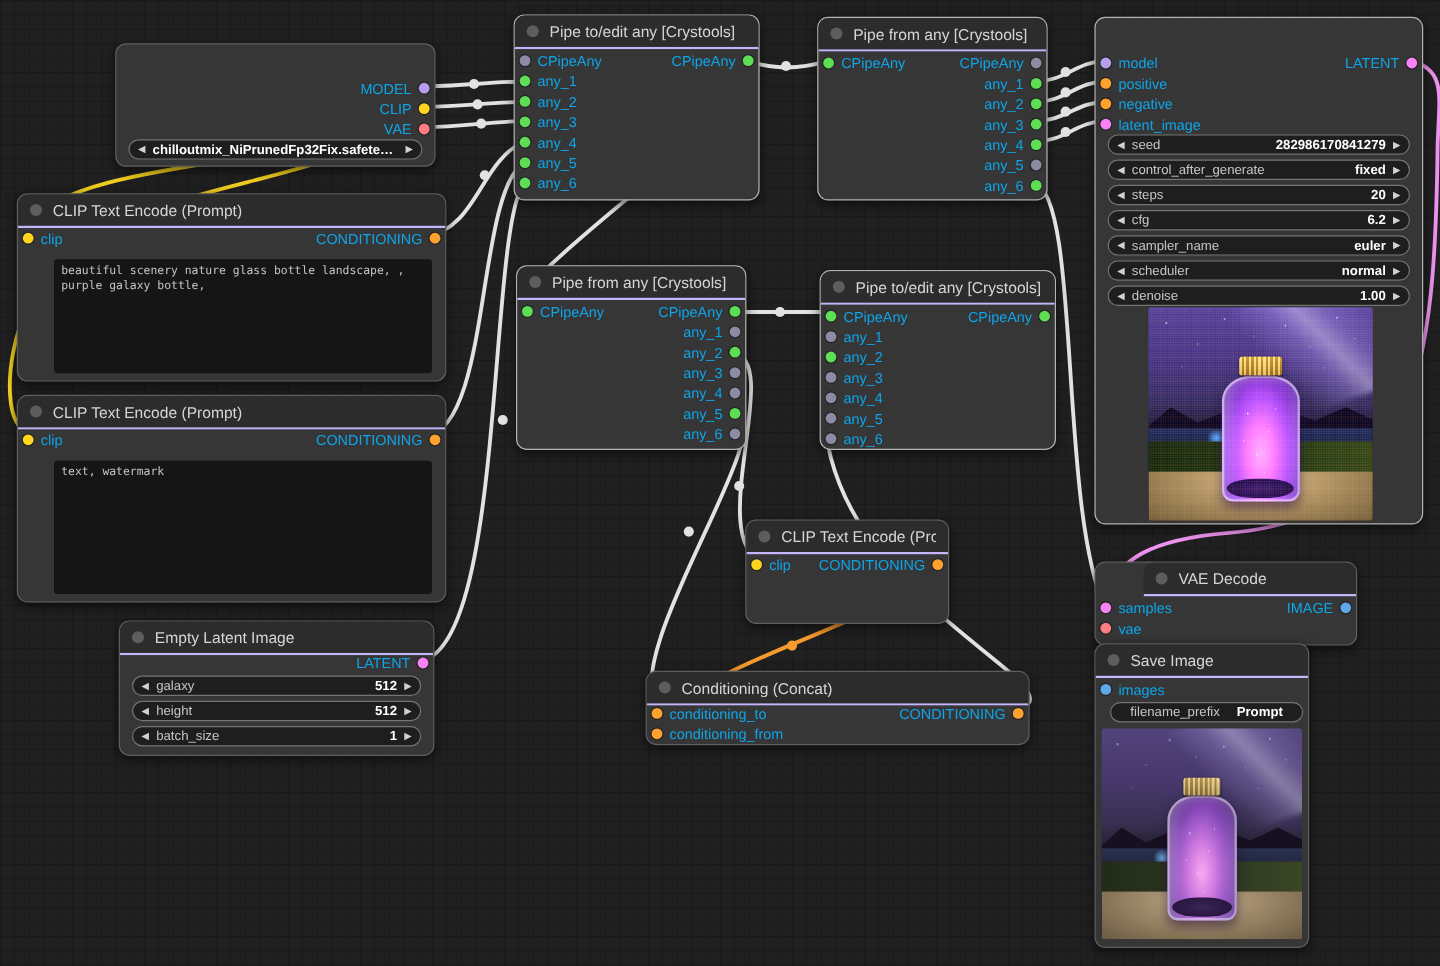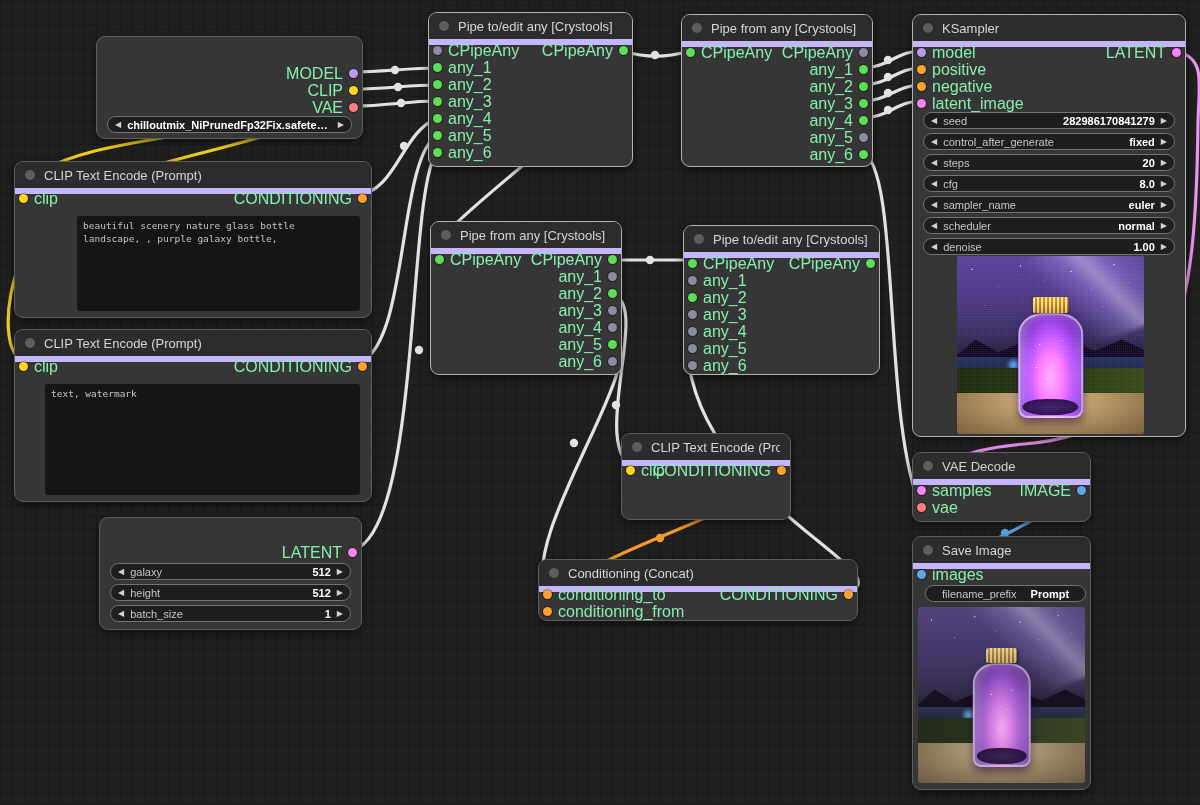--- a/index.html
+++ b/index.html
@@ -21,31 +21,31 @@
   .w-blue{stroke:#5fa8e8;}
 
   .node{
     position:absolute;z-index:2;background:#363636;border:1px solid #5e5e5e;
     border-radius:9px;box-shadow:0 3px 10px rgba(0,0,0,.55);
   }
   .node.light{border-color:#b3b3b3;}
   .titlebar{
     height:26px;background:#2c2c2c;border-radius:8px 8px 0 0;
     display:flex;align-items:center;gap:9px;padding:0 10px;
-    border-bottom:6px solid #c4b5fd;
+    border-bottom:2px solid #c4b5fd;
   }
   .cdot{width:10px;height:10px;border-radius:50%;background:#5d5d5d;flex:0 0 auto;}
   .title{font-size:13px;color:#d6d6d6;white-space:nowrap;overflow:hidden;}
   .slotcol{position:absolute;display:flex;flex-direction:column;}
   .slotcol.in{left:4px;align-items:flex-start;}
   .slotcol.out{right:4px;align-items:flex-end;}
   .slot{display:flex;align-items:center;height:17px;gap:6px;}
   .slot.out{flex-direction:row-reverse;}
   .dot{width:9px;height:9px;border-radius:50%;box-shadow:0 0 0 1px rgba(0,0,0,.35);flex:0 0 auto;}
-  .slabel{font-size:16px;color:#86efac;white-space:nowrap;}
+  .slabel{font-size:12px;color:#0ea5e9;white-space:nowrap;}
 
   .widgets{position:absolute;left:10px;right:10px;display:flex;flex-direction:column;gap:4px;}
   .pill{
     height:15px;border:1px solid #747474;border-radius:9px;background:#1e1e1e;
     display:flex;align-items:center;padding:0 7px;font-size:11px;color:#c6c6c6;gap:6px;
     overflow:hidden;white-space:nowrap;
   }
   .pill .arrow{font-size:8px;color:#d2d2d2;flex:0 0 auto;}
   .pill .wvalue{margin-left:auto;color:#fff;font-weight:700;}
   .pill.center{justify-content:center;}
@@ -191,21 +191,21 @@
           <span class="dot" style="background: rgb(255, 213, 30);"></span>
           <span class="slabel">clip</span>
         </div>
       </div>
     <div class="slotcol out" style="top:28px;">
         <div class="slot out">
           <span class="dot" style="background: rgb(255, 161, 47);"></span>
           <span class="slabel">CONDITIONING</span>
         </div>
       </div>
-    <div class="prompt" style="left:30px;right:11px;top:54px;bottom:6px;margin-left:32px;">beautiful scenery nature glass bottle landscape, , purple galaxy bottle,</div>
+    <div class="prompt" style="left:30px;right:11px;top:54px;bottom:6px;">beautiful scenery nature glass bottle landscape, , purple galaxy bottle,</div>
   </div>
 
   <div class="node" style="left:14px;top:329px;width:356px;height:171px;">
     <div class="titlebar">
       <span class="cdot"></span>
       <span class="title">CLIP Text Encode (Prompt)</span>
     </div>
     <div class="slotcol in" style="top:28px;">
         <div class="slot in">
           <span class="dot" style="background: rgb(255, 213, 30);"></span>
@@ -215,20 +215,24 @@
     <div class="slotcol out" style="top:28px;">
         <div class="slot out">
           <span class="dot" style="background: rgb(255, 161, 47);"></span>
           <span class="slabel">CONDITIONING</span>
         </div>
       </div>
     <div class="prompt" style="left:30px;right:11px;top:54px;bottom:6px;">text, watermark</div>
   </div>
 
   <div class="node" style="left:99px;top:517px;width:261px;height:111px;">
+    <div class="titlebar">
+      <span class="cdot"></span>
+      <span class="title">Empty Latent Image</span>
+    </div>
     <div class="slotcol out" style="top:26px;">
         <div class="slot out">
           <span class="dot" style="background: rgb(247, 131, 247);"></span>
           <span class="slabel">LATENT</span>
         </div>
       </div>
     <div class="widgets" style="top:45px;">
         <div class="pill">
           <span class="arrow">◀</span>
           <span class="wlabel">galaxy</span>
@@ -458,24 +462,20 @@
       </div>
     <div class="slotcol out" style="top:26px;">
         <div class="slot out">
           <span class="dot" style="background: rgb(255, 161, 47);"></span>
           <span class="slabel">CONDITIONING</span>
         </div>
       </div>
   </div>
 
   <div class="node light" style="left:912px;top:14px;width:272px;height:421px;">
-    <div class="titlebar">
-      <span class="cdot"></span>
-      <span class="title">KSampler</span>
-    </div>
     <div class="slotcol in" style="top:29px;">
         <div class="slot in">
           <span class="dot" style="background: rgb(183, 157, 237);"></span>
           <span class="slabel">model</span>
         </div>
         <div class="slot in">
           <span class="dot" style="background: rgb(255, 161, 47);"></span>
           <span class="slabel">positive</span>
         </div>
         <div class="slot in">
@@ -508,21 +508,21 @@
         </div>
         <div class="pill">
           <span class="arrow">◀</span>
           <span class="wlabel">steps</span>
           <span class="wvalue">20</span>
           <span class="arrow">▶</span>
         </div>
         <div class="pill">
           <span class="arrow">◀</span>
           <span class="wlabel">cfg</span>
-          <span class="wvalue">8.0</span>
+          <span class="wvalue">6.2</span>
           <span class="arrow">▶</span>
         </div>
         <div class="pill">
           <span class="arrow">◀</span>
           <span class="wlabel">sampler_name</span>
           <span class="wvalue">euler</span>
           <span class="arrow">▶</span>
         </div>
         <div class="pill">
           <span class="arrow">◀</span>
@@ -547,21 +547,21 @@
       <div class="grass"></div>
       <div class="rock"></div>
       <div class="bottle">
         <div class="bbody"></div>
           <div class="cap"></div>
       </div>
       <div class="grain"></div>
     </div>
   </div>
 
-  <div class="node" style="left:912px;top:452px;width:177px;height:68px;">
+  <div class="node" style="left:912px;top:468px;width:177px;height:68px;padding-left:40px;">
     <div class="titlebar">
       <span class="cdot"></span>
       <span class="title">VAE Decode</span>
     </div>
     <div class="slotcol in" style="top:29px;">
         <div class="slot in">
           <span class="dot" style="background: rgb(247, 131, 247);"></span>
           <span class="slabel">samples</span>
         </div>
         <div class="slot in">

